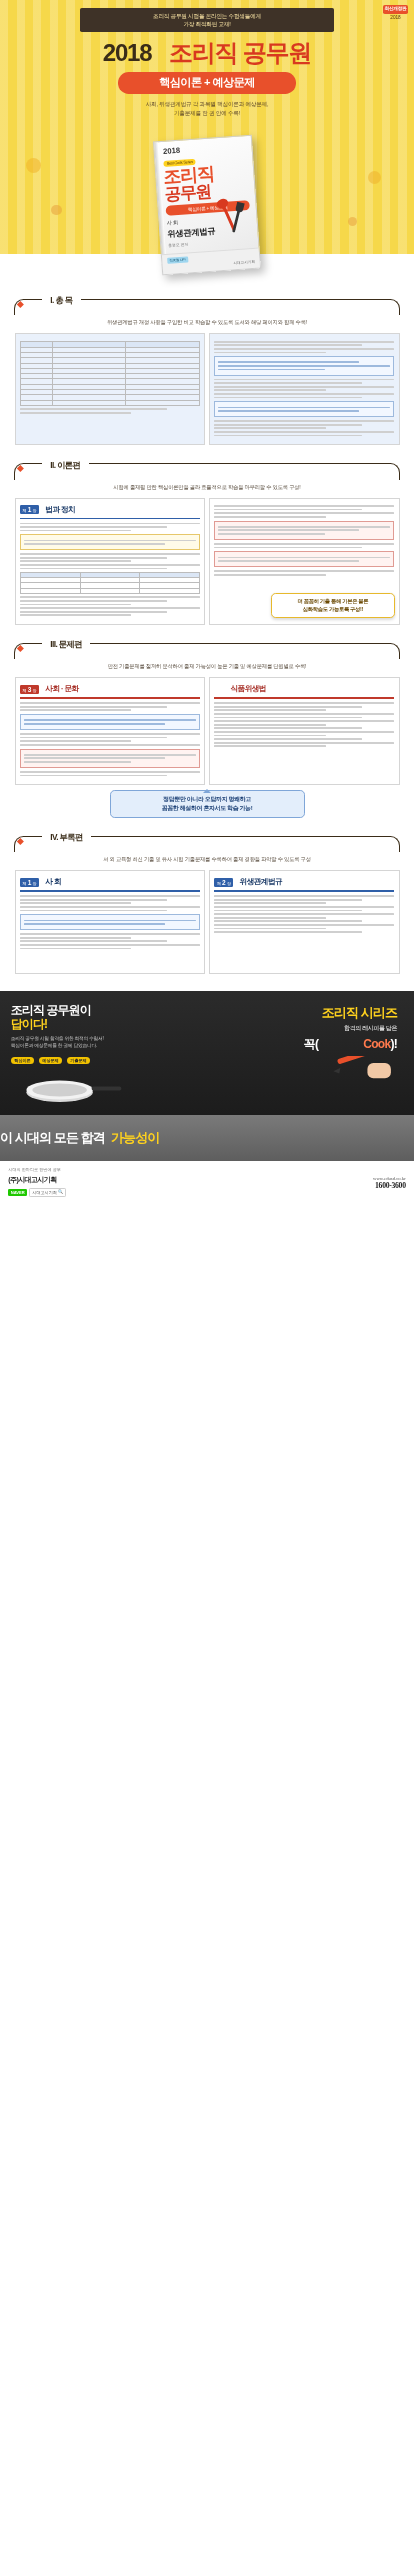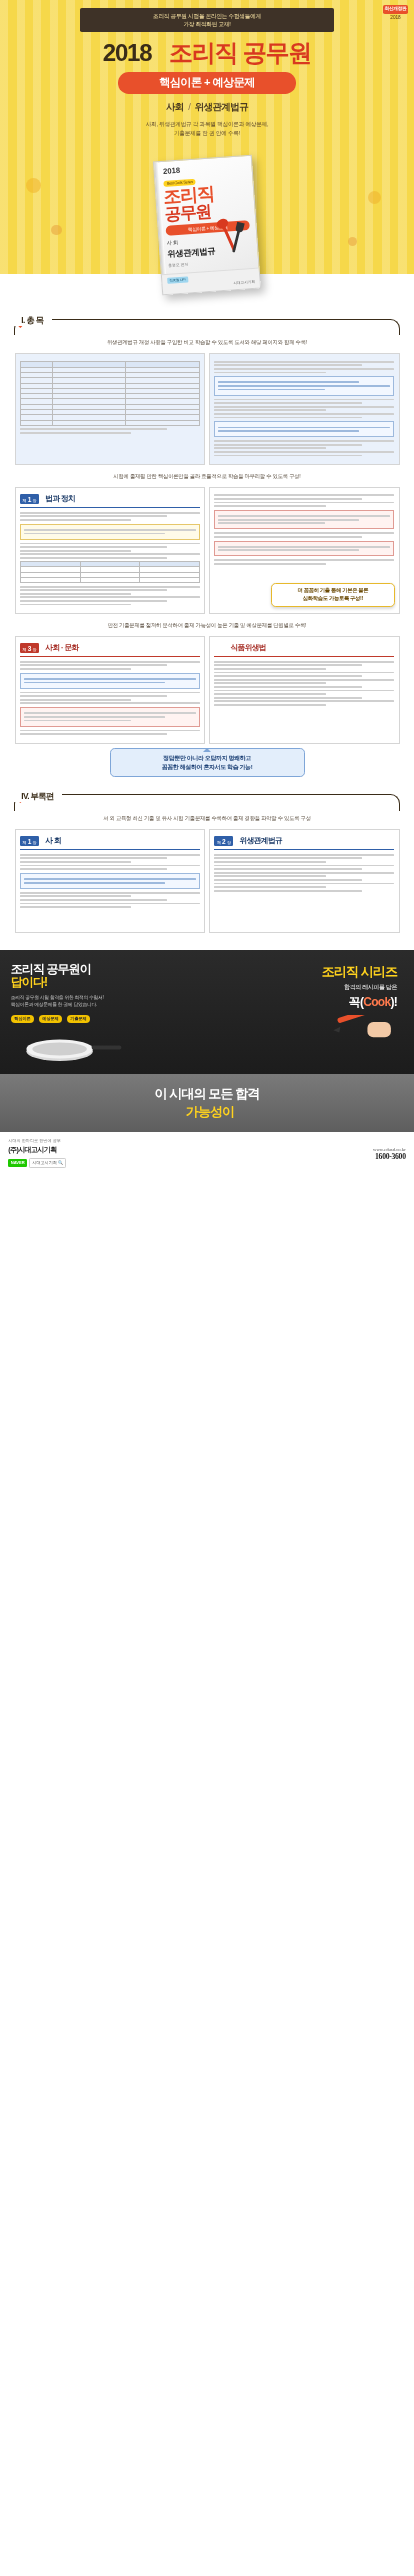--- a/index.html
+++ b/index.html
@@ -182,21 +182,21 @@
     height: 20px;
   }
   .sec-head .tabline {
     position: absolute; left: 14px; right: 14px; top: 3.6px; bottom: 0;
     border: 0.9px solid #3a2c18;
     border-radius: 9.5px 9.5px 0 0;
     border-bottom: none;
   }
   .sec-head .tab {
     position: absolute;
-    left: 13px; top: 0;
+    left: 42px; top: 0;
     background: #fff;
     padding: 0 8.3px;
     font-size: 8.3px; font-weight: bold; color: #3a2c18;
     letter-spacing: -0.6px;
   }
   .sec-head .dot {
     position: absolute; left: 18px; top: 6.5px; width: 4.7px; height: 4.7px;
     background: #e8502b; transform: rotate(45deg);
   }
   .sec-desc {
@@ -316,38 +316,37 @@
   }
   .ad .adleft .t1 { font-size: 12px; font-weight: bold; letter-spacing: -0.9px; line-height: 1.15; }
   .ad .adleft .t1 em { font-style: normal; color: #ffd21e; }
   .ad .adleft .t2 { margin-top: 3.6px; font-size: 4.7px; color: #cfcfcf; line-height: 1.5; letter-spacing: -0.2px;}
   .ad .adright {
     position: absolute; right: 17px; top: 13px; width: 148px; text-align: right; color: #fff;
   }
   .ad .adright .r1 { font-size: 13px; font-weight: bold; color: #ffd21e; letter-spacing: -0.9px;}
   .ad .adright .r2 { margin-top: 2.4px; font-size: 6px; color: #ffffff; letter-spacing: -0.4px;}
   .ad .adright .r3 { margin-top: 2.4px; font-size: 12px; font-weight: bold; color: #ffffff; letter-spacing: -0.7px;}
-  .ad .adright .r3 em { font-style: normal; color: #ff7a4d; }
+  .ad .adright .r3 em { font-style: normal; color: #ff7a4d; padding-left: 45px; }
   .ad .pan {
     position: absolute; left: 18px; bottom: 6px; width: 107px; height: 38px;
   }
   .ad .chiplist { position: absolute; left: 10.7px; bottom: 51px; }
   .ad .chiplist span {
     display: inline-block; background: #f2c200; color: #2b2b2b;
     font-size: 4.1px; font-weight: bold; border-radius: 4.7px; padding: 1.2px 3.6px; margin-right: 1.8px;
   }
 
   .slogan {
-    height: 58px;
+    height: 46px;
     background: #6b6b6b;
     background-image: linear-gradient(180deg,#7a7a7a,#5e5e5e);
-    display: flex; align-items: center; justify-content: center;
+    display: flex; align-items: center; 
     color: #fff;
     letter-spacing: -0.9px;
-    flex-direction: column;
   }
   .slogan .s1 { font-size: 13px; font-weight: bold; }
   .slogan .s2 { font-size: 13px; font-weight: bold; color: #ffd21e; margin-left: 6px; }
 
   .footer {
     background: #ffffff;
     padding: 6px 8.3px 8.3px 8.3px;
     position: relative;
     height: 39px;
   }
@@ -389,25 +388,20 @@
       <div>가장 최적화된 교재!</div>
     </div>
 
     <div class="hero-title">
       <span>2018</span>
       <span class="red">조리직 공무원</span>
     </div>
 
     <div class="hero-sub">핵심이론 + 예상문제</div>
 
-    <div class="hero-dept">
-      <span>사회</span>
-      <span class="slash">/</span>
-      <span>위생관계법규</span>
-    </div>
 
     <div class="hero-desc">
       <div>사회, 위생관계법규 각 과목별 핵심이론과 예상문제,</div>
       <div>기출문제를 한 권 안에 수록!</div>
     </div>
   </div>
 
   <div class="bookwrap">
     <div class="deco-circle" style="left:26px; top:24px; width:15.4px; height:15.4px; background:#f0b429;"></div>
     <div class="deco-circle" style="left:51px; top:71px; width:10.7px; height:10.7px; background:#e8a33d;"></div>
@@ -550,20 +544,28 @@
         <div class="ln"></div>
         <div class="ln m"></div>
         <div class="ln s"></div>
         <div class="ln"></div>
         <div class="ln m"></div>
       </div>
     </div>
   </div>
 
   <div class="sec">
+    <div class="sec-head">
+      <div class="tabline"></div>
+      <div class="dot"></div>
+      <div class="tab">
+        <span>II.</span>
+        <span>이론편</span>
+      </div>
+    </div>
     <div class="sec-desc">시험에 출제될 만한 핵심이론만을 골라 효율적으로 학습을 마무리할 수 있도록 구성!</div>
 
     <div class="spread">
       <div class="ppage" style="min-height:109px;">
         <span class="chapnum">
           <span>제</span>
           <span class="big">1</span>
           <span>장</span>
         </span>
         <span class="chaptitle">법과 정치</span>
@@ -632,20 +634,28 @@
         <div class="ln s"></div>
         <div class="float-callout purple-c">
           <div>더 꼼꼼히 기출 통해 기본은 물론</div>
           <div>심화학습도 가능토록 구성!!</div>
         </div>
       </div>
     </div>
   </div>
 
   <div class="sec">
+    <div class="sec-head">
+      <div class="tabline"></div>
+      <div class="dot"></div>
+      <div class="tab">
+        <span>III.</span>
+        <span>문제편</span>
+      </div>
+    </div>
     <div class="sec-desc">만전 기출문제를 철저히 분석하여 출제 가능성이 높은 기출 및 예상문제를 단원별로 수록!</div>
 
     <div class="spread">
       <div class="ppage" style="min-height:107px;">
         <span class="chapnum red">
           <span>제</span>
           <span class="big">3</span>
           <span>장</span>
         </span>
         <span class="chaptitle red">사회 · 문화</span>

